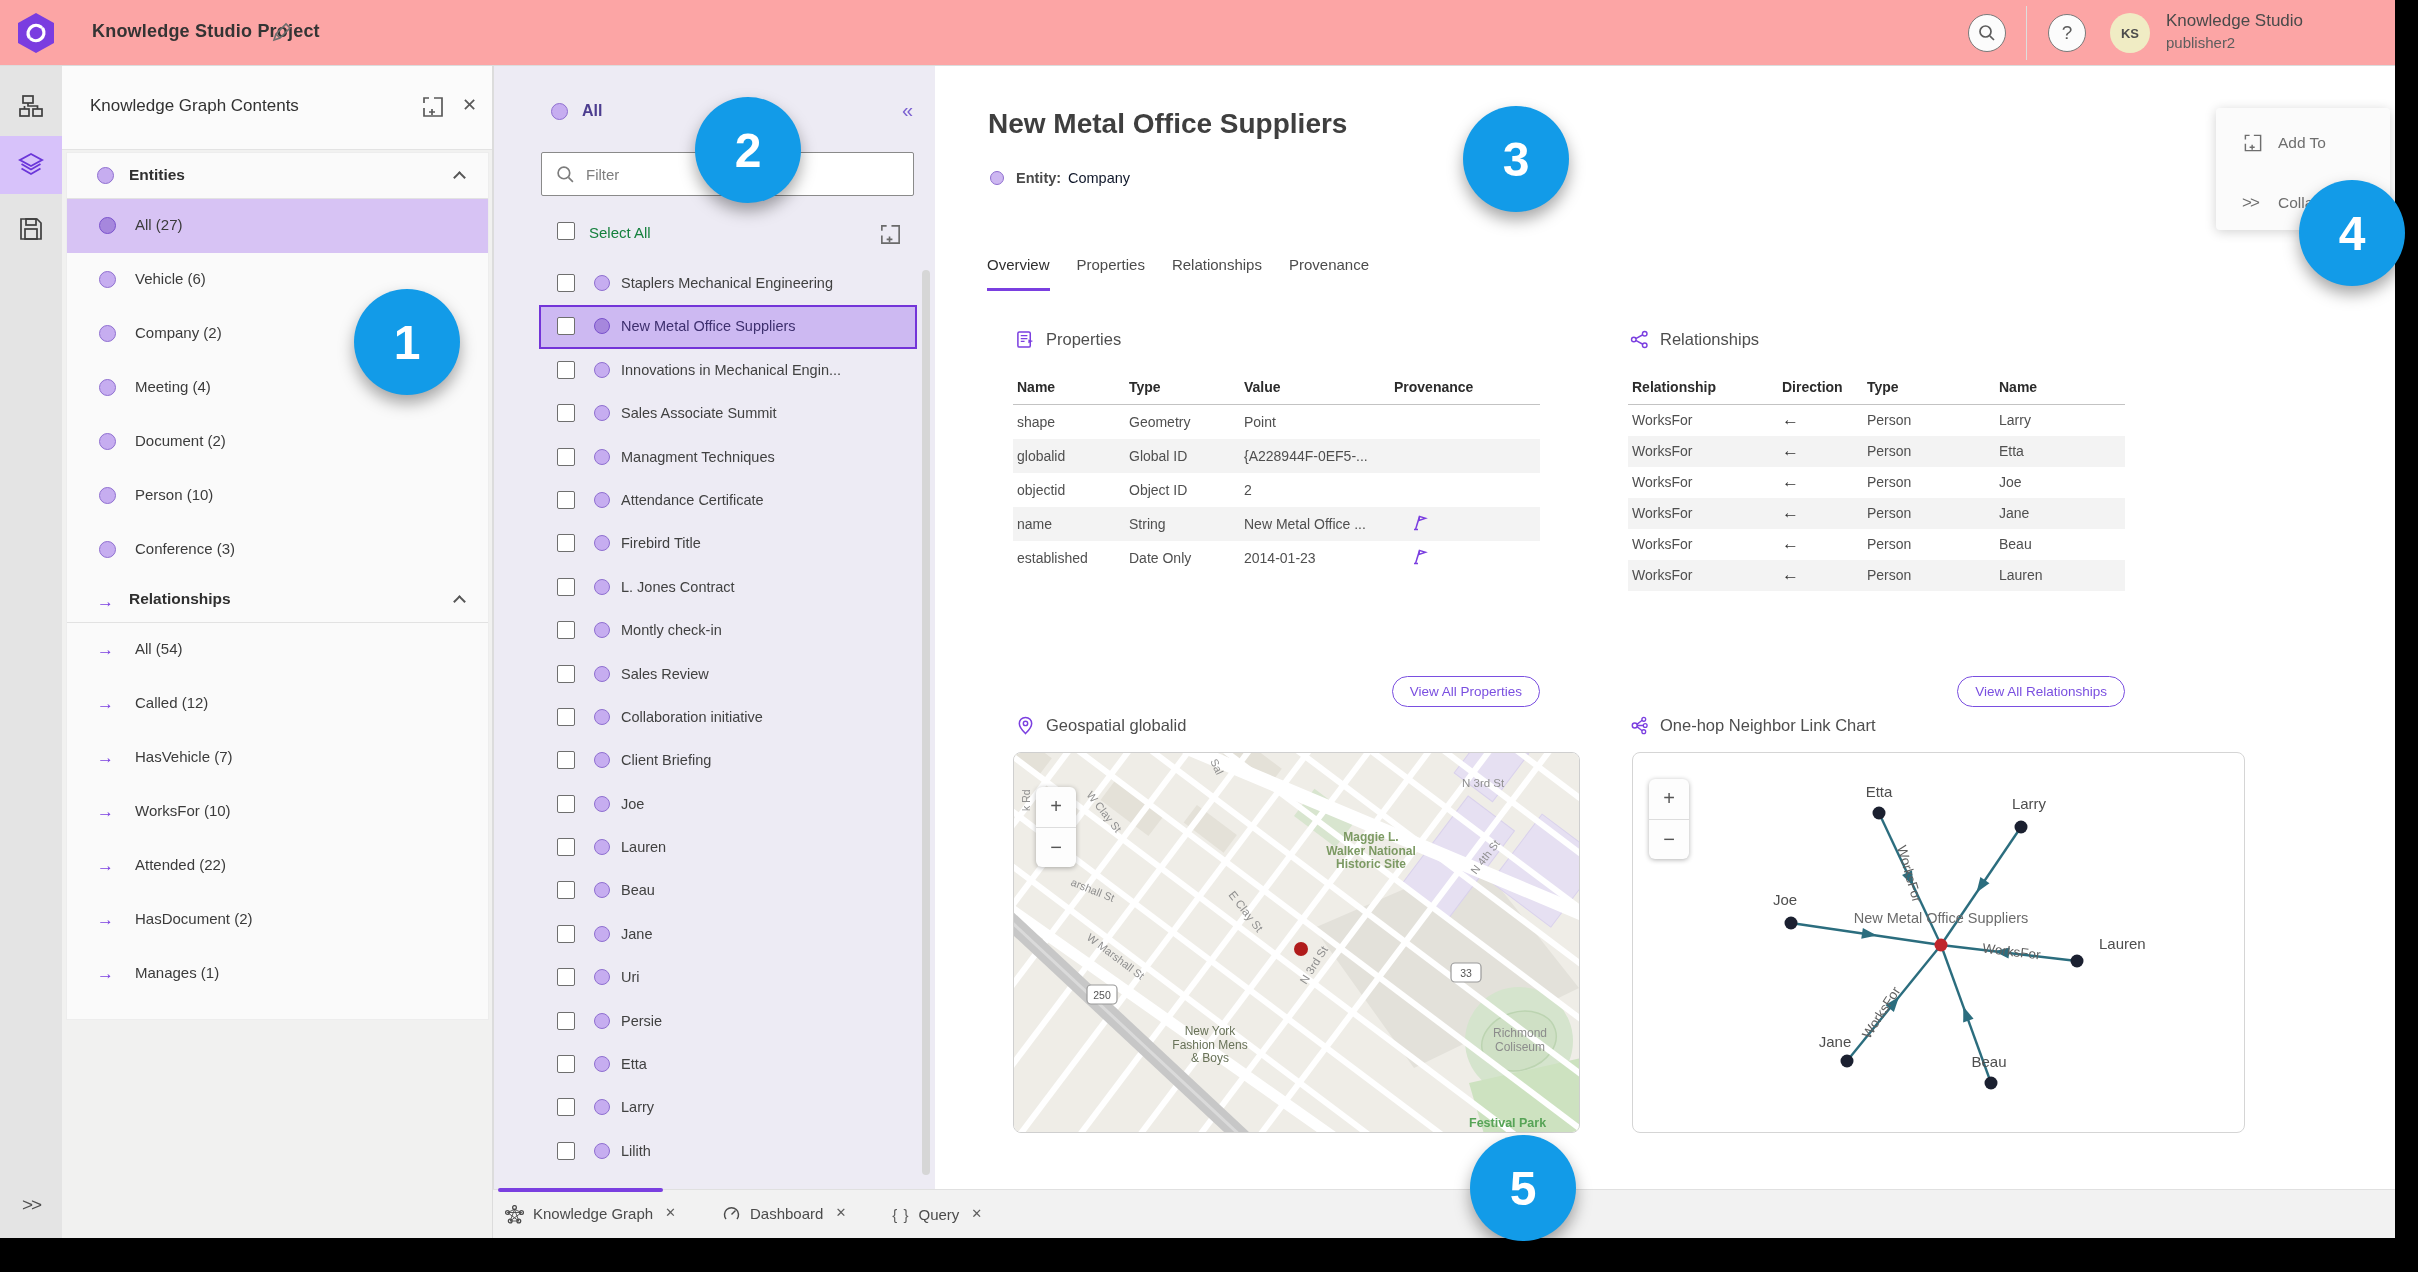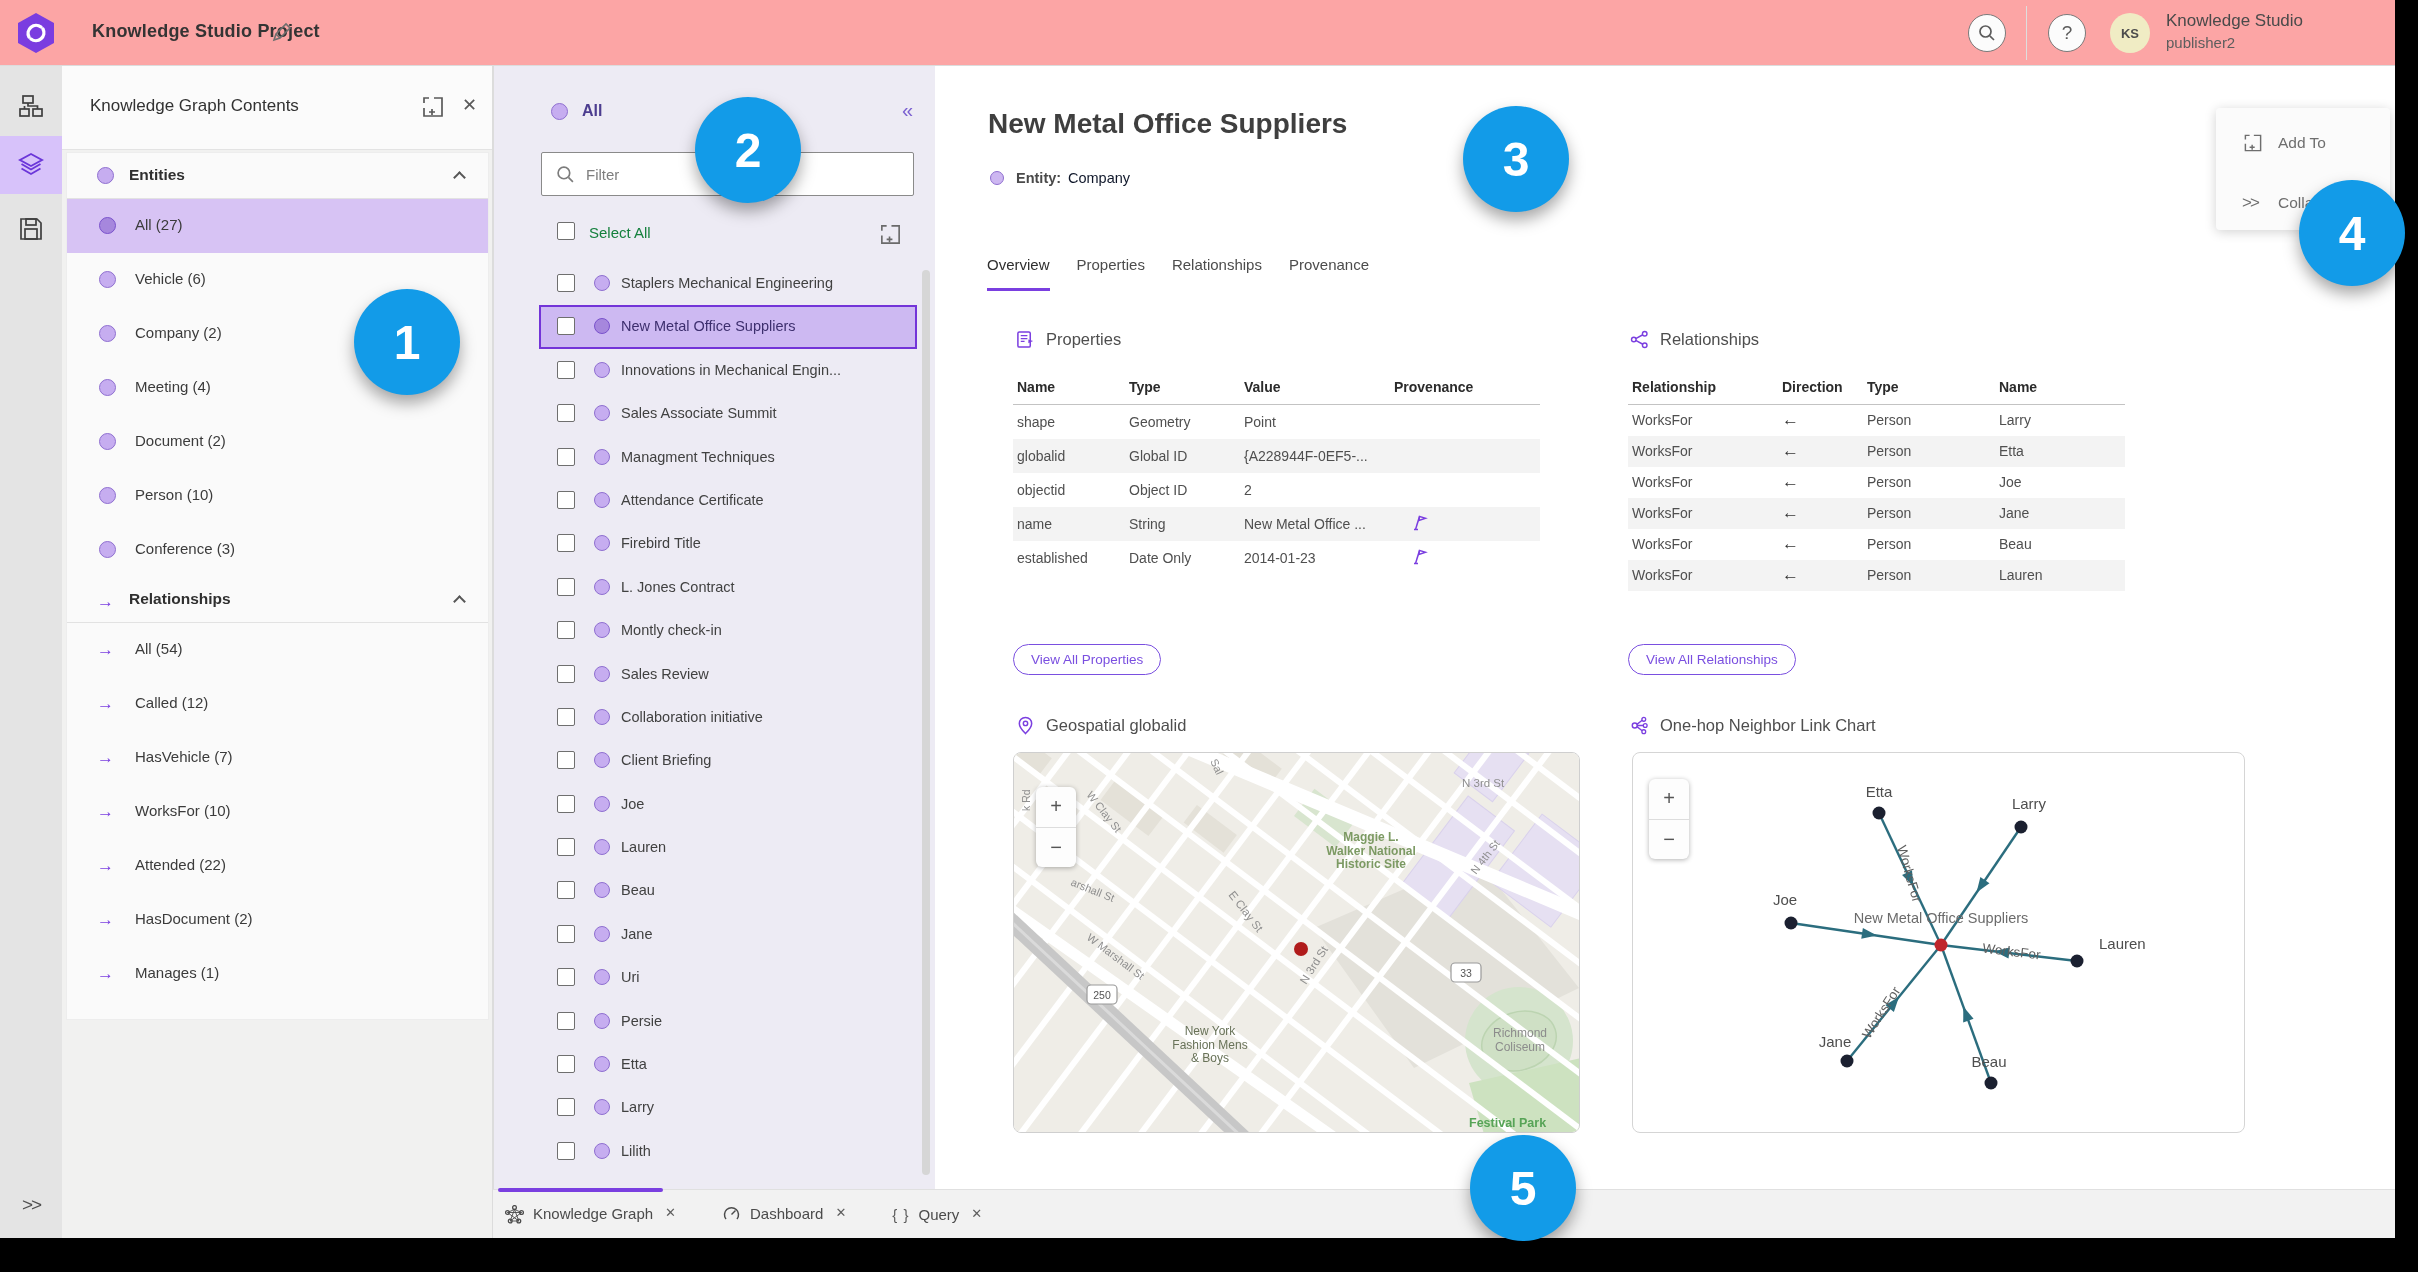--- a/index.html
+++ b/index.html
@@ -103,21 +103,21 @@
   .sec-icon { width:19px; height:19px; color:#7b3fe0; }
 
   table.dtable { position:absolute; border-collapse:collapse; table-layout:fixed; font-size:14px; }
   table.dtable th { text-align:left; font-weight:700; color:#2b2b2b; padding:7px 4px 9px 4px;
                     border-bottom:1px solid #c3c3c3; }
   table.dtable td { color:#4f4f4f; padding:0 4px; }
   table.dtable tbody tr:nth-child(even) { background:#f3f3f3; }
   td.link, .linktext { color:#7e5bd8; }
   .dir-arrow { font-size:17px; color:#333; }
 
-  .view-all-row { position:absolute; text-align:left; }
+  .view-all-row { position:absolute; text-align:right;margin-top:32px; }
   .view-all-btn { display:inline-block; border:1.5px solid #7a4fe0; color:#7a4fe0; border-radius:16px;
                   font-size:13.5px; padding:7px 17px; background:#fff; }
 
   .panel-box { position:absolute; border:1px solid #cfcfcf; border-radius:8px; background:#fff; overflow:hidden; }
   .zoomctl { position:absolute; left:22px; top:34px; width:40px; height:80px; background:#fdfdfd; border-radius:6px;
              box-shadow:0 1px 5px rgba(0,0,0,.3); display:flex; flex-direction:column; z-index:3; }
   .zoomctl .zc { flex:1; display:flex; align-items:center; justify-content:center; font-size:20px; color:#555; }
   .zoomctl .zc:first-child { border-bottom:1px solid #ddd; }
 
   

